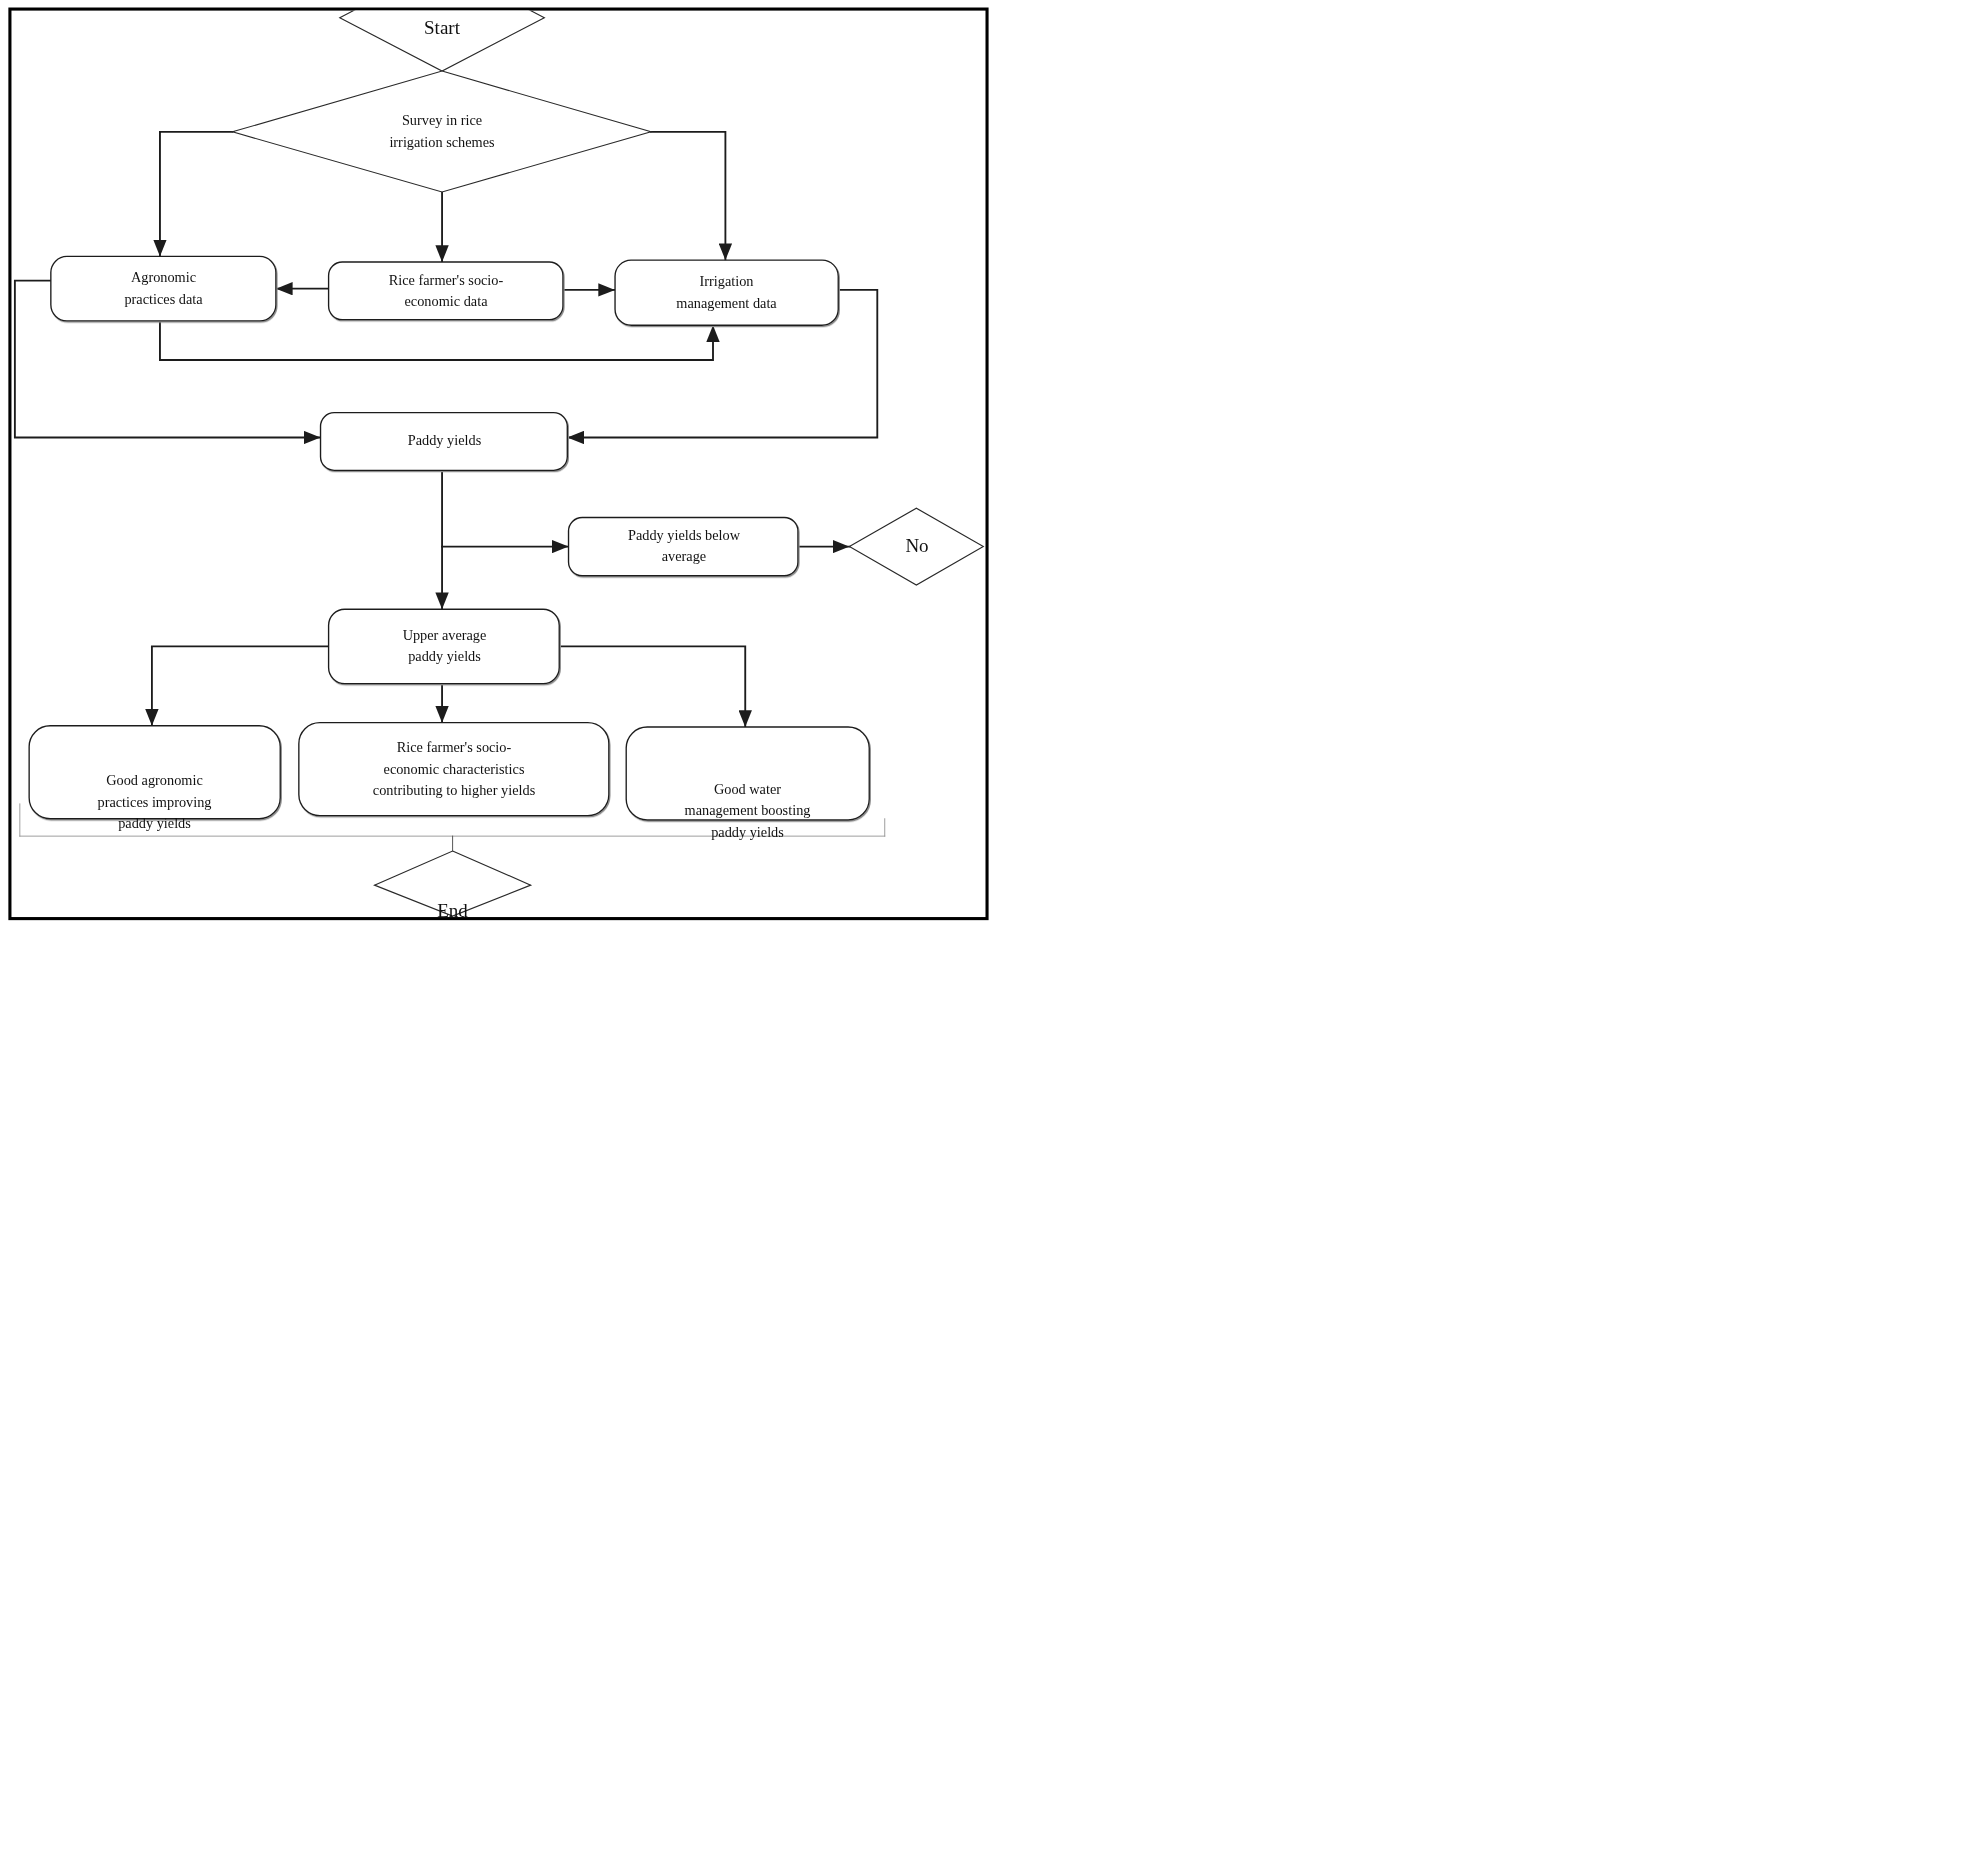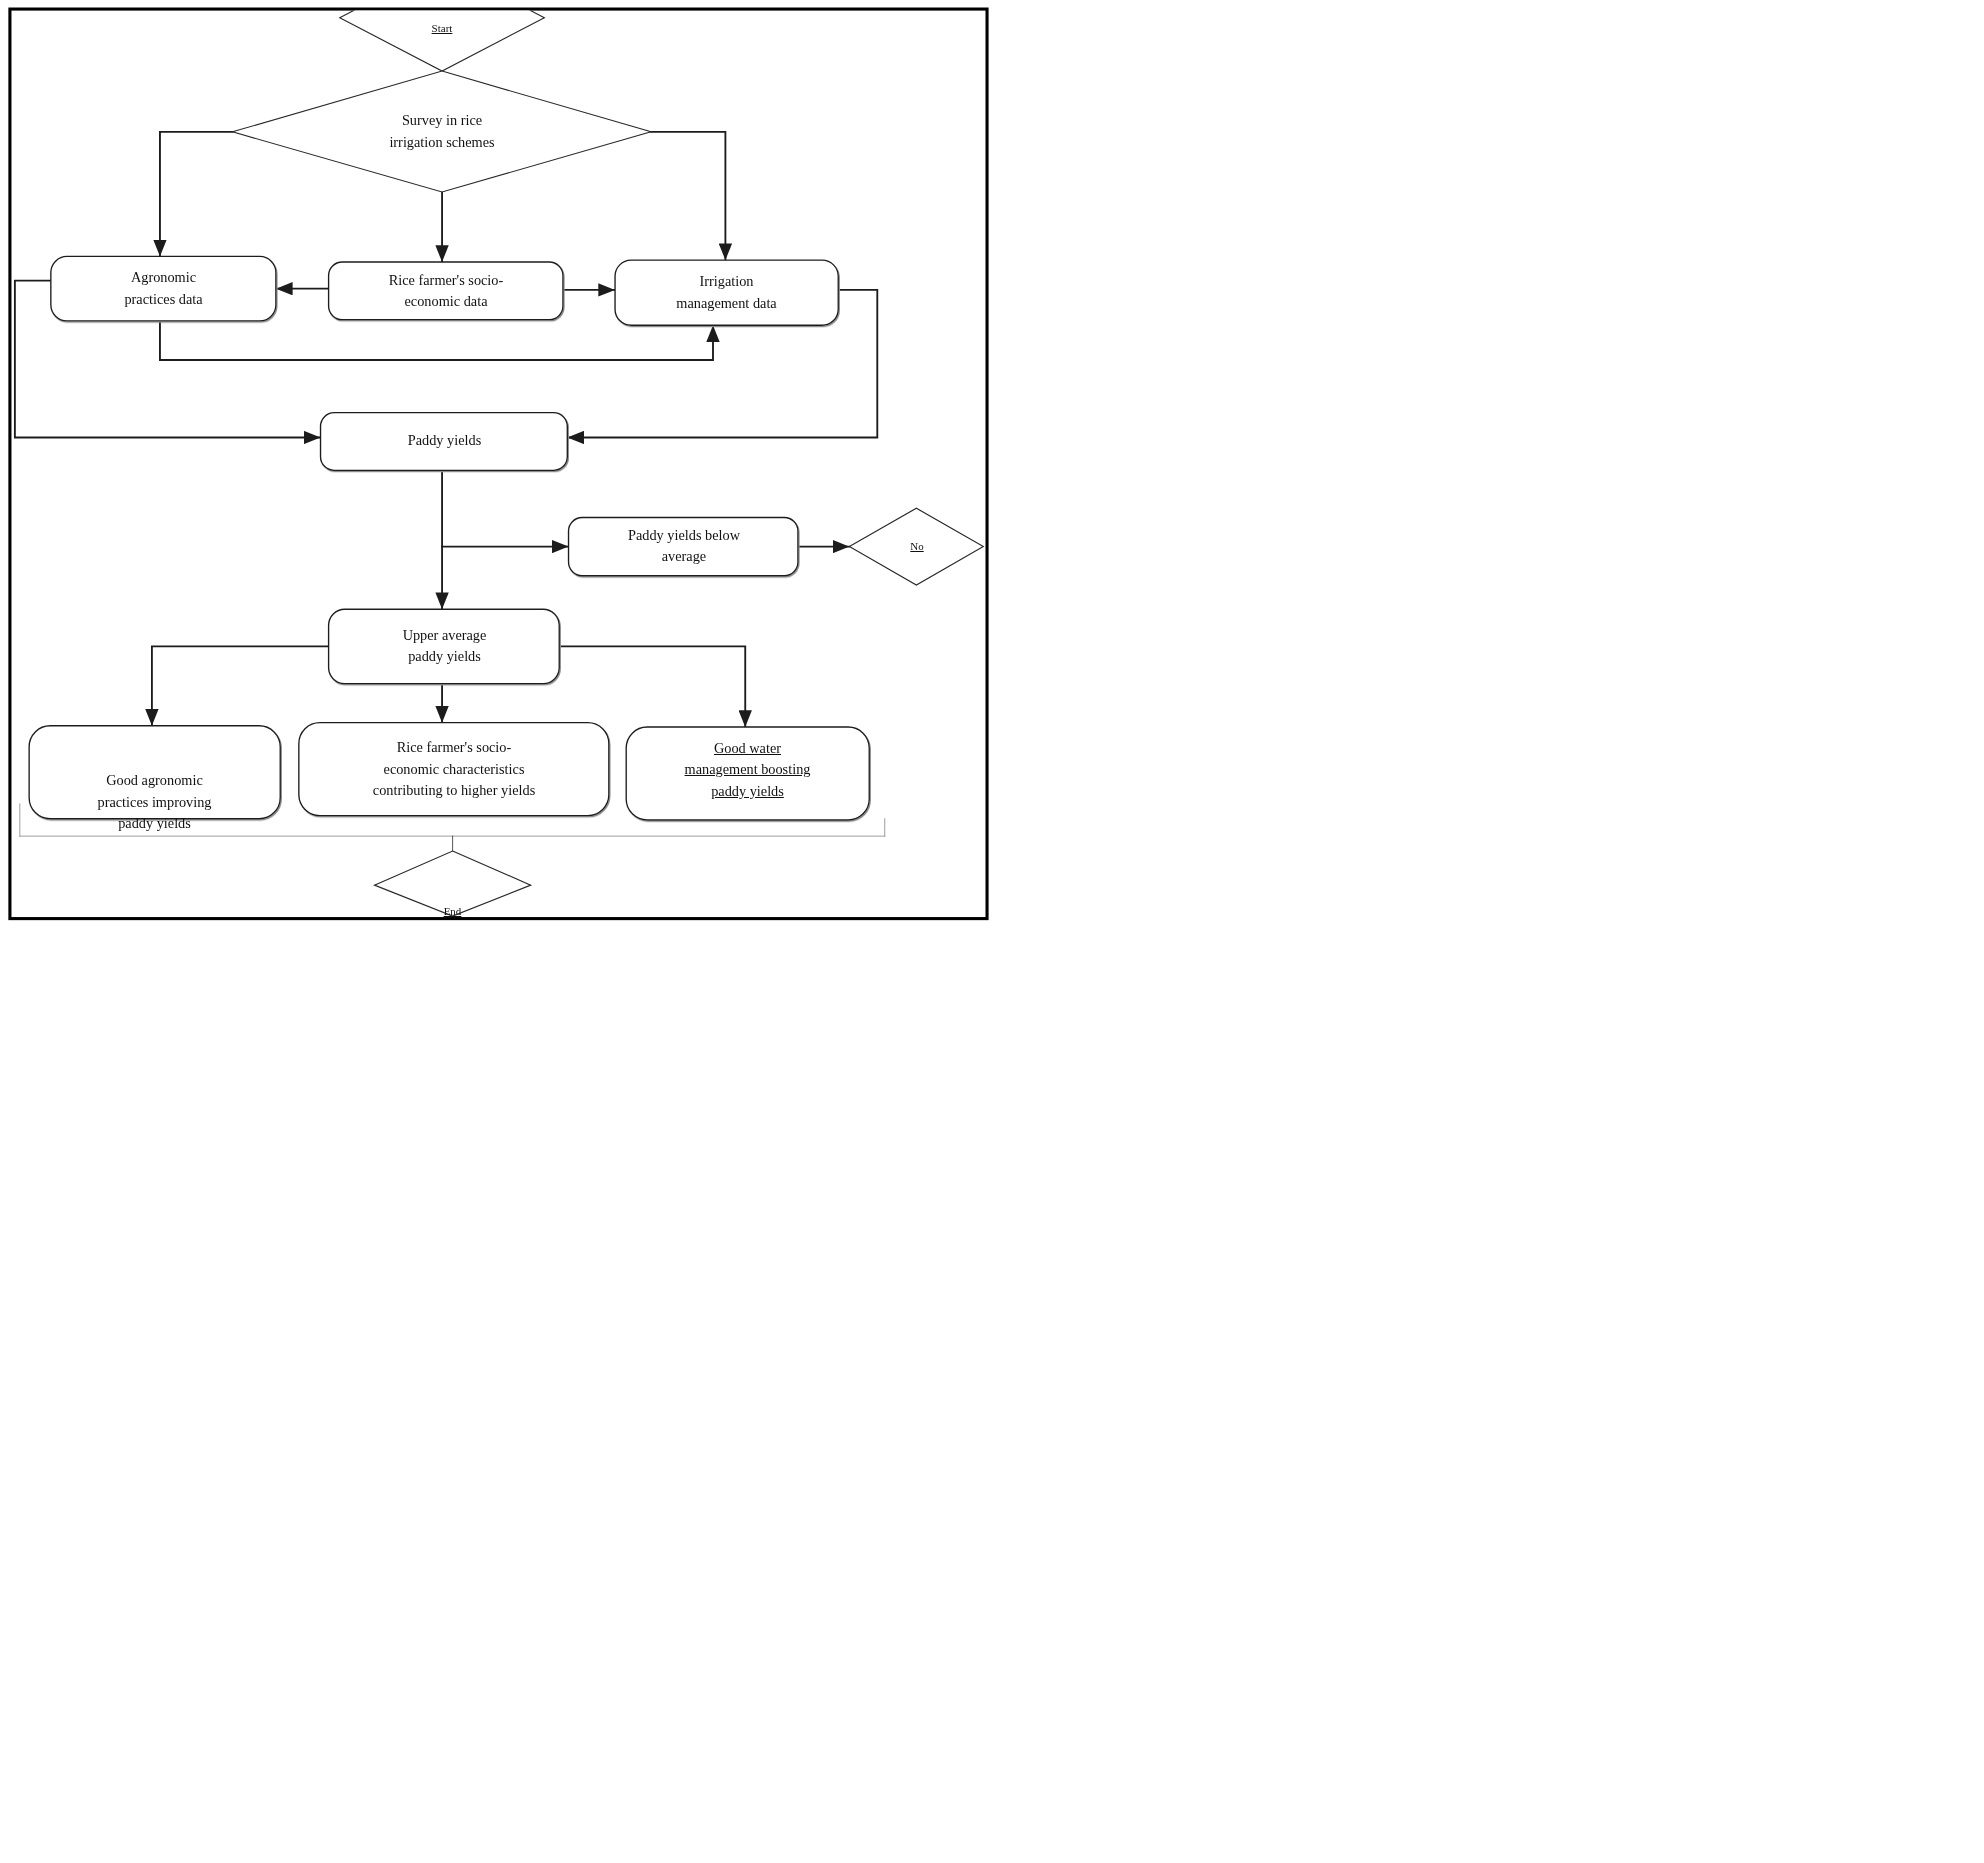--- a/index.html
+++ b/index.html
@@ -27,21 +27,21 @@
     align-items: center;
     justify-content: center;
     text-align: center;
     font-size: 14.3px;
     line-height: 1.5;
     color: #111111;
     white-space: pre-line;
     pointer-events: none;
     font-family: "Liberation Serif", serif;
   }
-  .label.terminal { font-size: 11px; text-decoration: underline; }
+  .label.terminal { font-size: 19px; }
 </style>
 </head>
 <body>
 
 <div id="figure">
 
   <svg id="diagram-svg" viewBox="0 0 1600 1502">
     <defs>
       <marker id="arr" viewBox="0 0 10 8" refX="10" refY="4" markerWidth="9" markerHeight="7.2" orient="auto" markerUnits="strokeWidth">
         <path d="M0,0 L10,4 L0,8 Z" fill="#1c1c1c"></path>
@@ -126,20 +126,20 @@
 paddy yields</div>
 
   <div class="label" style="left:29px; top:756px; width:251px; height:93px;">Good agronomic
 practices improving
 paddy yields</div>
 
   <div class="label" style="left:299px; top:723px; width:310px; height:93px;">Rice farmer's socio-
 economic characteristics
 contributing to higher yields</div>
 
-  <div class="label" style="left:626px; top:723px; width:243px; height:94px;text-decoration:underline;">Good water
+  <div class="label" style="left:626px; top:764px; width:243px; height:94px;">Good water
 management boosting
 paddy yields</div>
 
   <div class="label terminal" style="left:414px; top:871px; width:77px; height:28.5px;margin-top:26px;">End</div>
 
 </div>
 
 
 </body></html>

